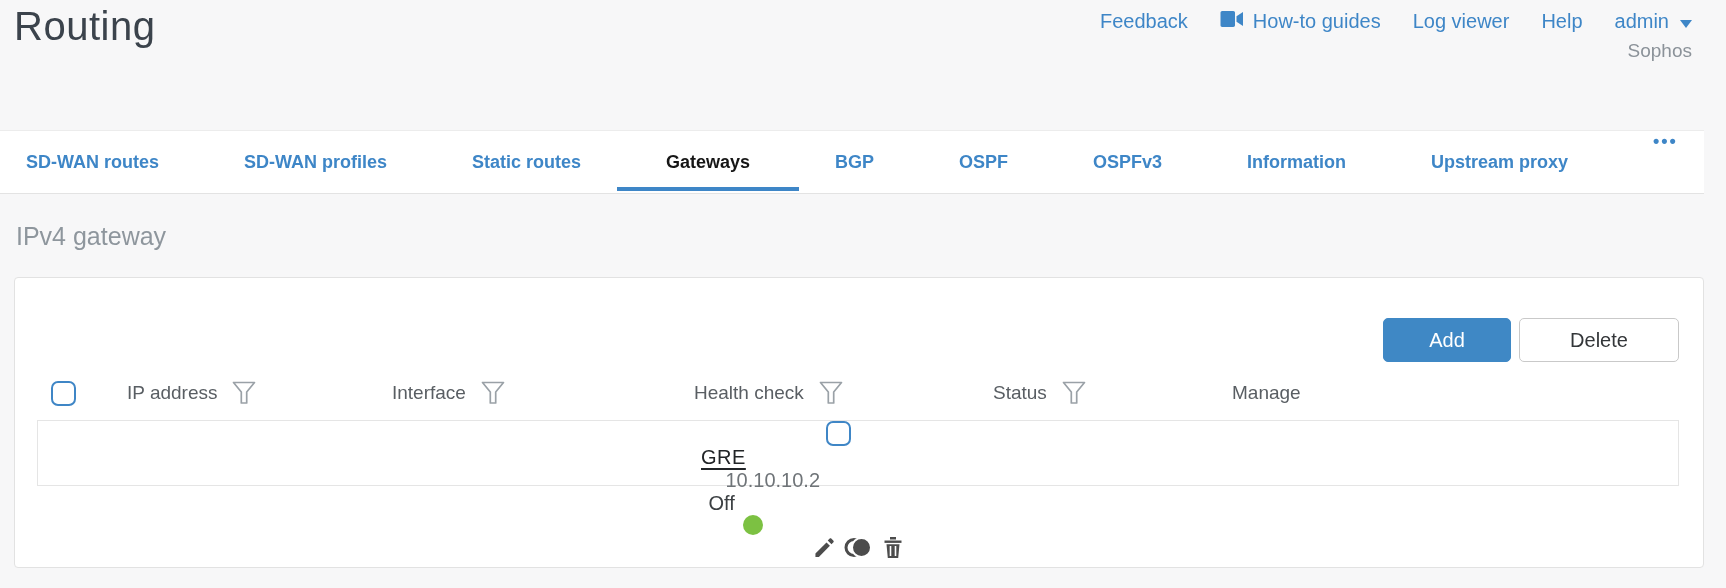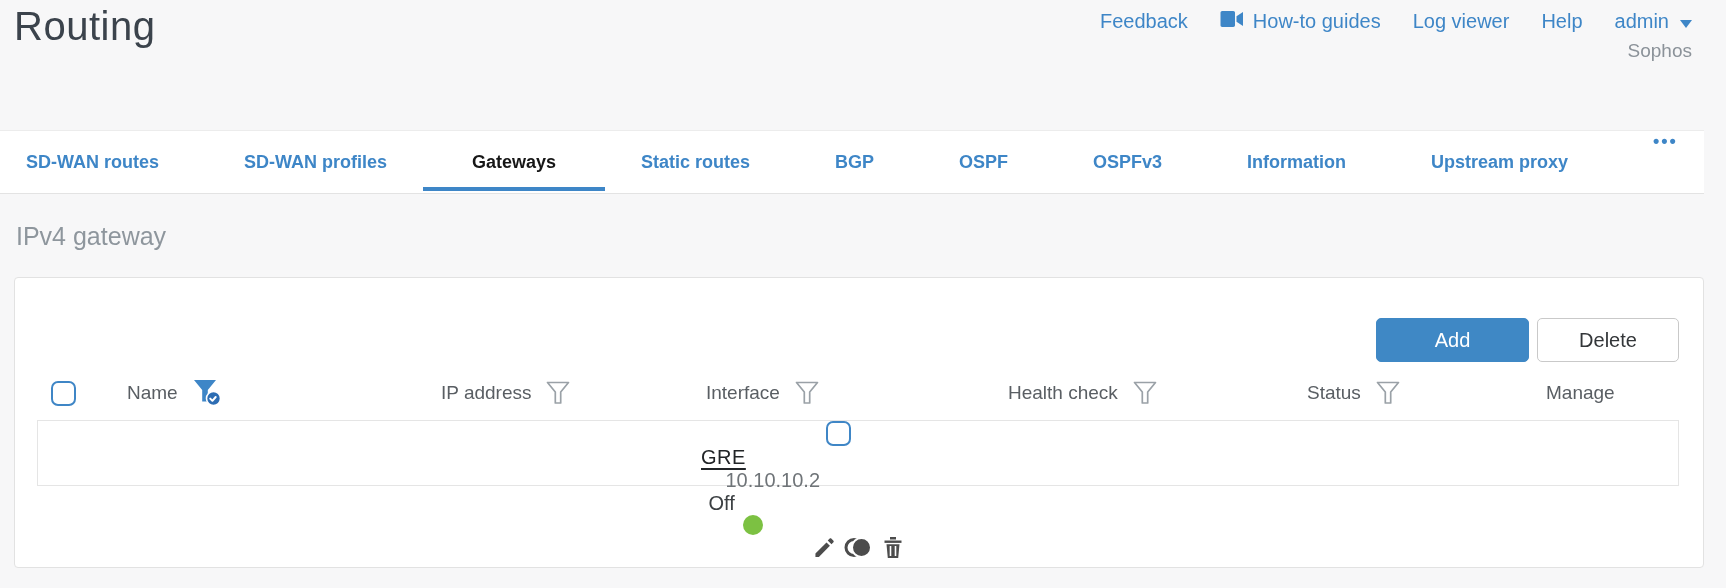--- a/index.html
+++ b/index.html
@@ -27,22 +27,22 @@
   .tab-more { color:#3e86c7; font-size:18px; font-weight:bold; letter-spacing:2px; cursor:pointer; }
 
   
   .section-title { position:absolute; top:222px; left:16px; font-size:25px; font-weight:400; color:#8e969d; }
 
   .panel { position:absolute; top:277px; left:14px; width:1690px; height:291px; background:#ffffff;
            border:1px solid #e2e2e2; border-radius:4px; }
 
   .toolbar { position:absolute; top:40px; right:24px; display:flex; gap:8px; }
   .btn { height:44px; border-radius:5px; font-size:20px; font-family:"Liberation Sans",sans-serif; cursor:pointer; }
-  .btn-primary { width:153px; background:#3f88c5; border:1px solid #3f88c5; color:#ffffff; }
-  .btn-secondary { width:142px; background:#ffffff; border:1px solid #c9c9c9; color:#333639; }
+  .btn-primary { width:128px; background:#3f88c5; border:1px solid #3f88c5; color:#ffffff; }
+  .btn-secondary { width:160px; background:#ffffff; border:1px solid #c9c9c9; color:#333639; }
 
   
   .table { position:absolute; top:88px; left:22px; right:24px; }
   .thead, .trow { display:flex; align-items:center; }
   .thead { height:54px; }
   .trow { height:66px; border:1px solid #e5e5e5; background:#ffffff;flex-direction:column; }
   .cell { display:flex; align-items:center; }
   .c-check { width:90px; padding-left:14px; }
   .c-name { width:314px; }
   .c-ip { width:265px; }
@@ -101,22 +101,22 @@
             </svg>
         </span>
       </a>
     </div>
     <div class="brand">Sophos</div>
   </div>
 
   <nav class="tabbar">
     <div class="tab">SD-WAN routes</div>
     <div class="tab">SD-WAN profiles</div>
+    <div class="tab">Static routes</div>
     <div class="tab active">Gateways</div>
-    <div class="tab">Static routes</div>
     <div class="tab">BGP</div>
     <div class="tab">OSPF</div>
     <div class="tab">OSPFv3</div>
     <div class="tab">Information</div>
     <div class="tab">Upstream proxy</div>
     <div class="tab-more">•••</div>
   </nav>
 
   <h2 class="section-title">IPv4 gateway</h2>
 
@@ -126,30 +126,20 @@
       <button class="btn btn-primary">Add</button>
       <button class="btn btn-secondary">Delete</button>
     </div>
 
     <div class="table">
 
       <div class="thead">
         <div class="cell c-check">
           <span class="checkbox"></span>
         </div>
-        <div class="cell c-name">
-          <span class="col-label">Name</span>
-          <span class="funnel">
-            <svg width="30" height="28" viewBox="0 0 30 28">
-              <path fill="#3e86c7" d="M2 1h22l-8.2 10v11.5h-5.6V11z"></path>
-              <circle cx="21.5" cy="19.5" r="7" fill="#2d6db3" stroke="#ffffff" stroke-width="1.6"></circle>
-              <path d="M18.2 19.6l2.2 2.2 3.3-3.8" stroke="#ffffff" stroke-width="2" fill="none" stroke-linecap="round" stroke-linejoin="round"></path>
-            </svg>
-          </span>
-        </div>
         <div class="cell c-ip">
           <span class="col-label">IP address</span>
           <span class="funnel">
             <svg width="26" height="26" viewBox="0 0 26 26">
                 <path fill="none" stroke="#9aa1a7" stroke-width="1.7" stroke-linejoin="round" d="M2.5 2.5h21l-7.8 9.5v11h-5.4V12z"></path>
               </svg>
           </span>
         </div>
         <div class="cell c-iface">
           <span class="col-label">Interface</span>

